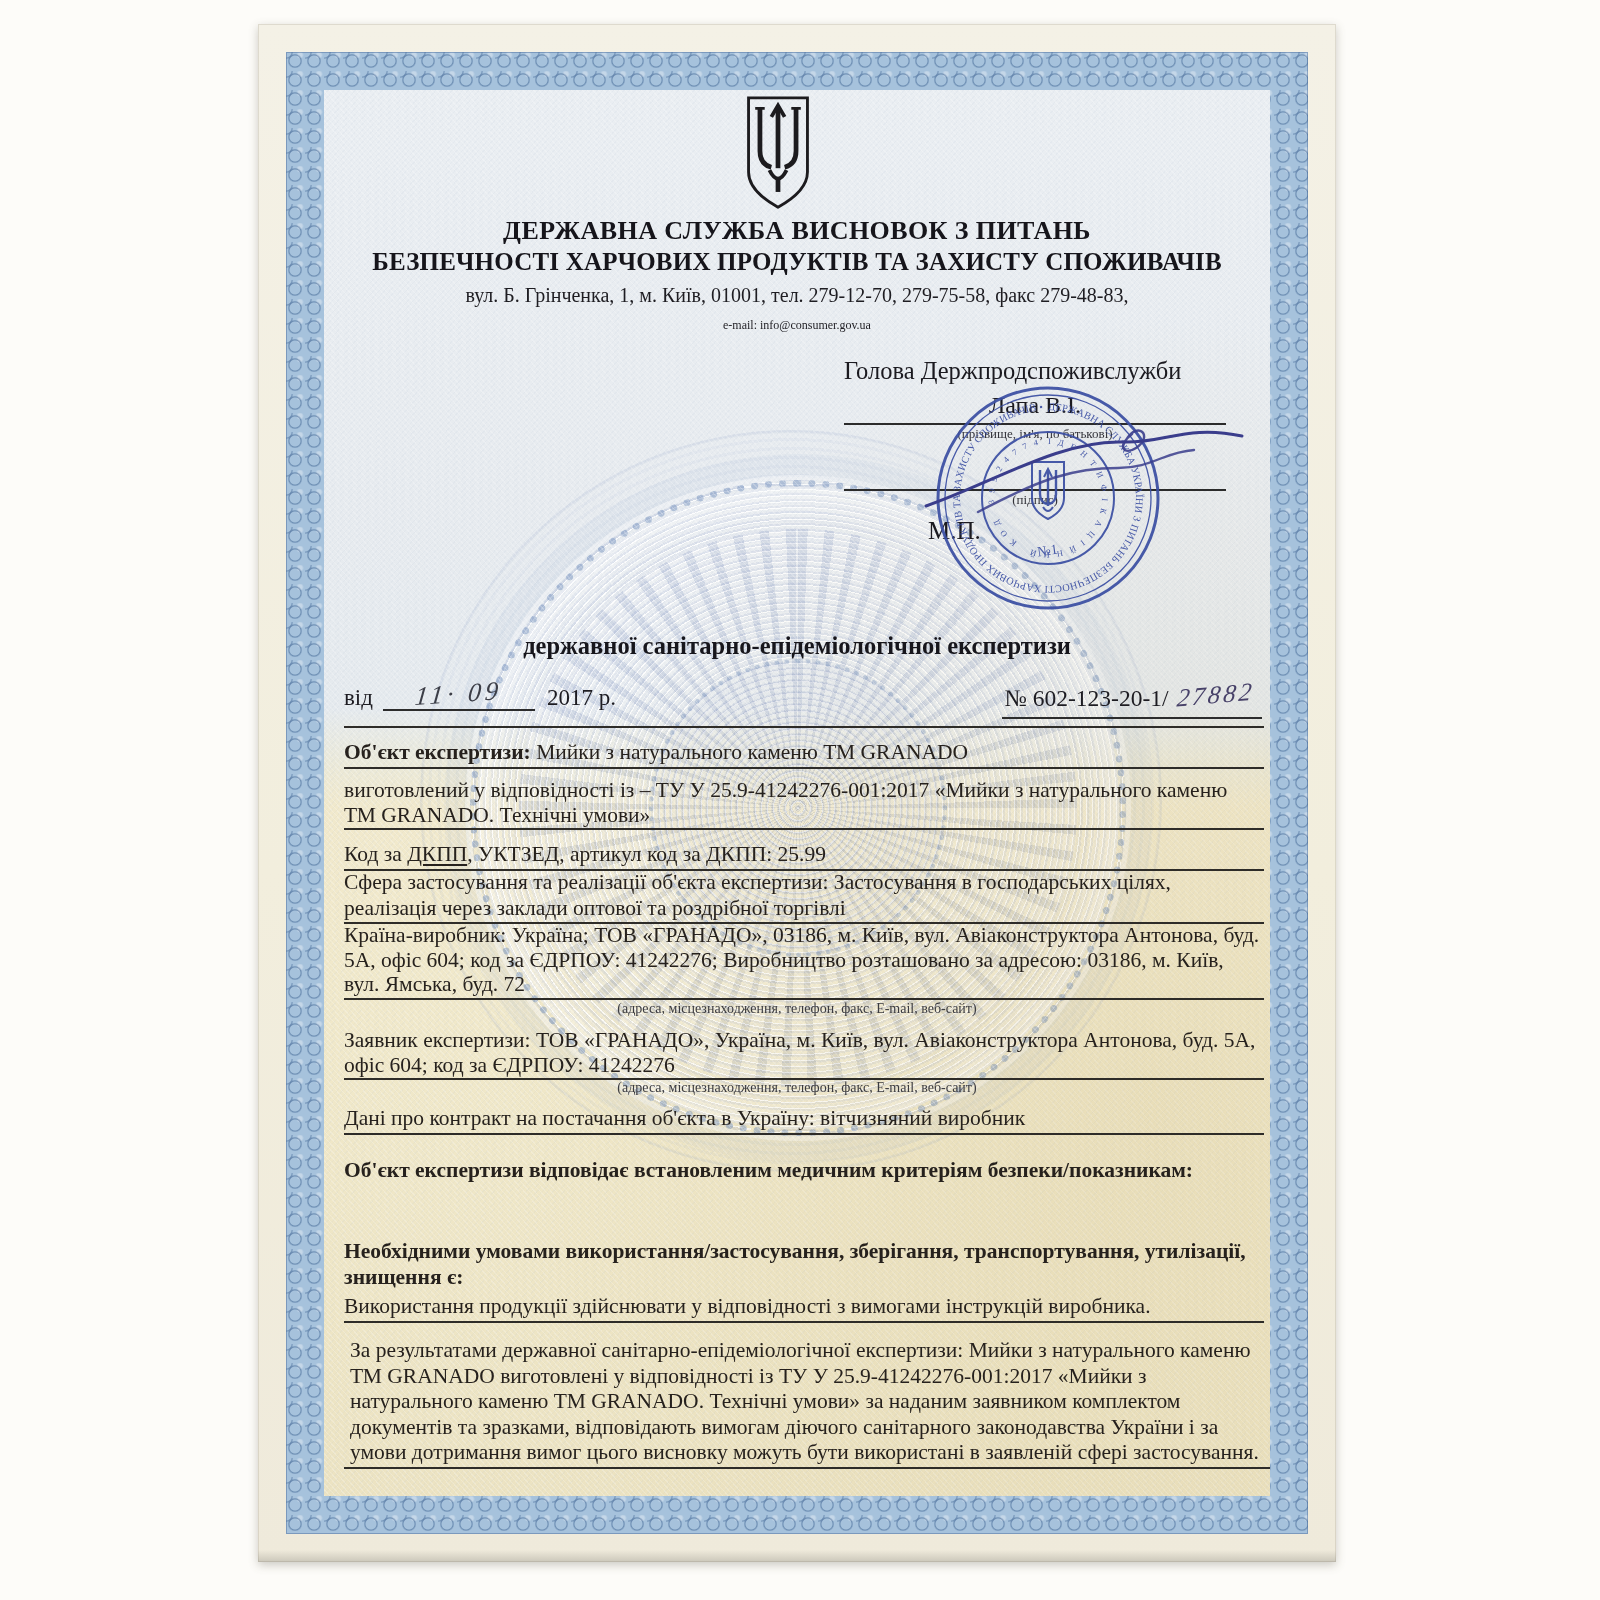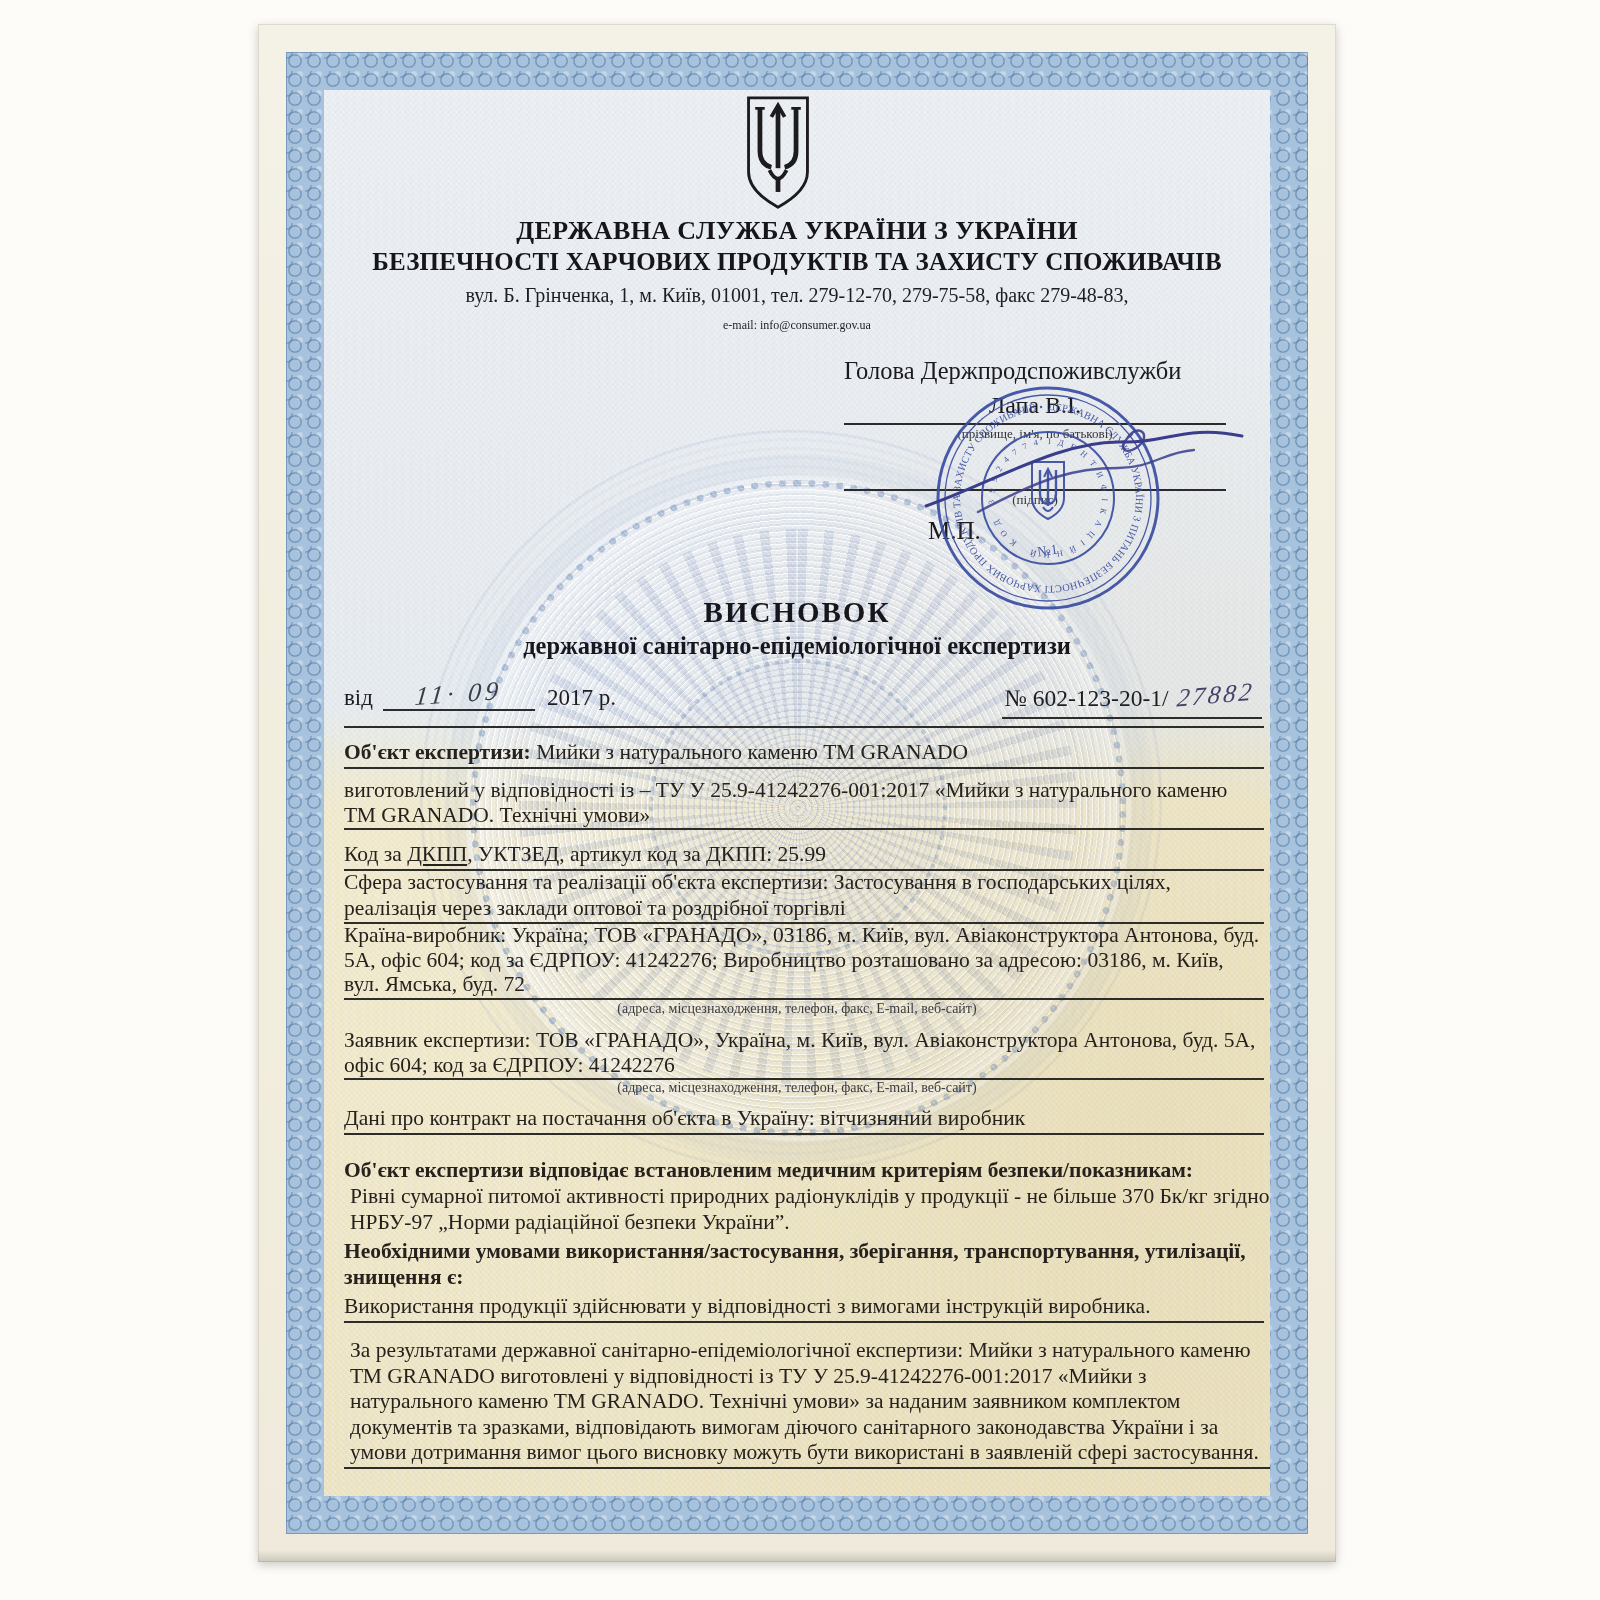--- a/index.html
+++ b/index.html
@@ -130,21 +130,21 @@
         <path d="M40 15 V78" stroke-width="5"></path>
         <path d="M33 24 L40 12 L47 24" stroke-width="4"></path>
         <path d="M21 15 V60 Q21 74 33 77" stroke-width="5"></path>
         <path d="M59 15 V60 Q59 74 47 77" stroke-width="5"></path>
         <path d="M16 15 H26 M54 15 H64" stroke-width="3"></path>
         <path d="M31 80 Q40 98 49 80" stroke-width="4"></path>
         <path d="M40 90 V103" stroke-width="5"></path>
       </g>
     </svg>
 
-    <div class="h-org1">ДЕРЖАВНА СЛУЖБА УКРАЇНИ З УКРАЇНИ</div>
+    <div class="h-org1">ДЕРЖАВНА СЛУЖБА ВИСНОВОК З ПИТАНЬ</div>
     <div class="h-org2">БЕЗПЕЧНОСТІ ХАРЧОВИХ ПРОДУКТІВ ТА ЗАХИСТУ СПОЖИВАЧІВ</div>
     <div class="h-addr">вул. Б. Грінченка, 1, м. Київ, 01001, тел. 279-12-70, 279-75-58, факс 279-48-83,</div>
     <div class="h-email">e-mail: info@consumer.gov.ua</div>
 
     <div class="approval">
       <div class="apr2">Голова Держпродспоживслужби</div>
       <div class="sigline1">
         <span>Лапа В.І.</span>
       </div>
       <div class="capc">(прізвище, ім'я, по батькові)</div>
@@ -181,21 +181,20 @@
     </svg>
 
     <svg class="signature" viewBox="0 0 330 130">
       <g stroke="#3a3d8c" fill="none" stroke-linecap="round">
         <path d="M6 100 C70 78 140 34 202 36 C244 38 266 18 322 30" stroke-width="3"></path>
         <path d="M58 106 C122 72 154 62 198 62 C232 62 244 46 274 44" stroke-width="2.4" opacity=".85"></path>
         <path d="M206 34 c12 -20 28 -4 10 8 c-12 8 -20 -2 -4 -14" stroke-width="2.4" opacity=".9"></path>
       </g>
     </svg>
 
-    <div class="title-main">ВИСНОВОК</div>
     <div class="title-sub">державної санітарно-епідеміологічної експертизи</div>
 
     <div class="meta-row">
       <span>від</span><span class="dateline"><span class="hand hand-date">11· 09</span></span><span class="year">2017 р.</span>
       <span class="numgroup">
         <span>№ 602-123-20-1/</span><span class="hand hand-num">27882</span>
       </span>
     </div>
 
     <div class="rule" style="top:636px"></div>
@@ -210,20 +209,19 @@
 
     <div class="b ul" style="top:833px;line-height:24.5px">Країна-виробник:  Україна; ТОВ «ГРАНАДО», 03186, м. Київ, вул.  Авіаконструктора Антонова, буд. 5А, офіс 604; код за ЄДРПОУ: 41242276; Виробництво розташовано за адресою: 03186,  м. Київ, вул.  Ямська, буд. 72</div>
     <div class="cap" style="top:911px">(адреса, місцезнаходження, телефон, факс, E-mail, веб-сайт)</div>
 
     <div class="b ul" style="top:938px;line-height:24.5px">Заявник експертизи:  ТОВ «ГРАНАДО», Україна, м. Київ, вул.  Авіаконструктора Антонова, буд. 5А, офіс 604; код за ЄДРПОУ: 41242276</div>
     <div class="cap" style="top:990px">(адреса, місцезнаходження, телефон, факс, E-mail, веб-сайт)</div>
 
     <div class="b ul" style="top:1016px">Дані про контракт на постачання об'єкта в Україну: вітчизняний виробник</div>
 
     <div class="b bold" style="top:1068px">Об'єкт експертизи відповідає встановленим медичним критеріям безпеки/показникам:</div>
-    <div class="b ind" style="top:1094px">Рівні сумарної питомої активності природних радіонуклідів у продукції - не більше 370 Бк/кг згідно НРБУ-97 „Норми радіаційної безпеки України”.</div>
 
     <div class="b ul" style="top:1204px">Використання продукції здійснювати у відповідності з вимогами інструкцій виробника.</div>
     <div class="b bold" style="top:1149px">Необхідними умовами використання/застосування, зберігання, транспортування, утилізації, знищення є:</div>
 
     <div class="b ul ind" style="top:1248px">За результатами державної санітарно-епідеміологічної експертизи:  Мийки з натурального каменю ТМ GRANADO виготовлені у відповідності із  ТУ У 25.9-41242276-001:2017 «Мийки з натурального каменю ТМ GRANADO. Технічні умови»  за наданим заявником комплектом документів та зразками, відповідають вимогам діючого санітарного законодавства України і за умови дотримання вимог цього висновку можуть бути використані в заявленій сфері застосування.</div>
   </div>
 </div>
 
 </body></html>

